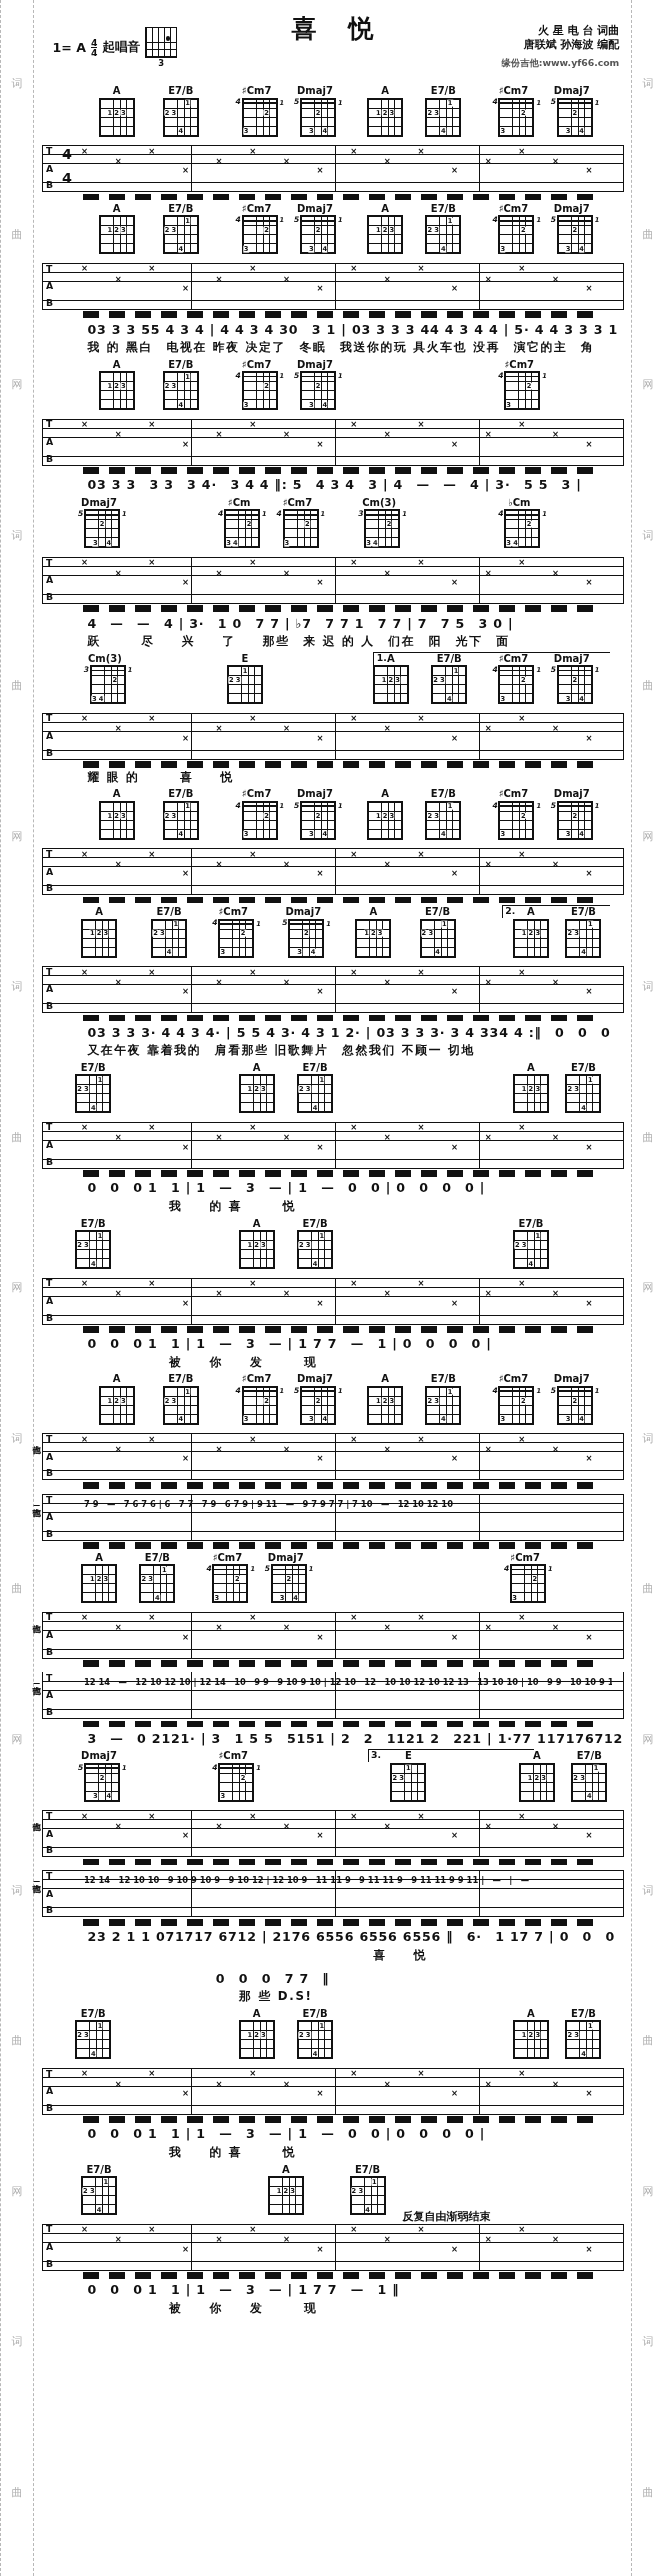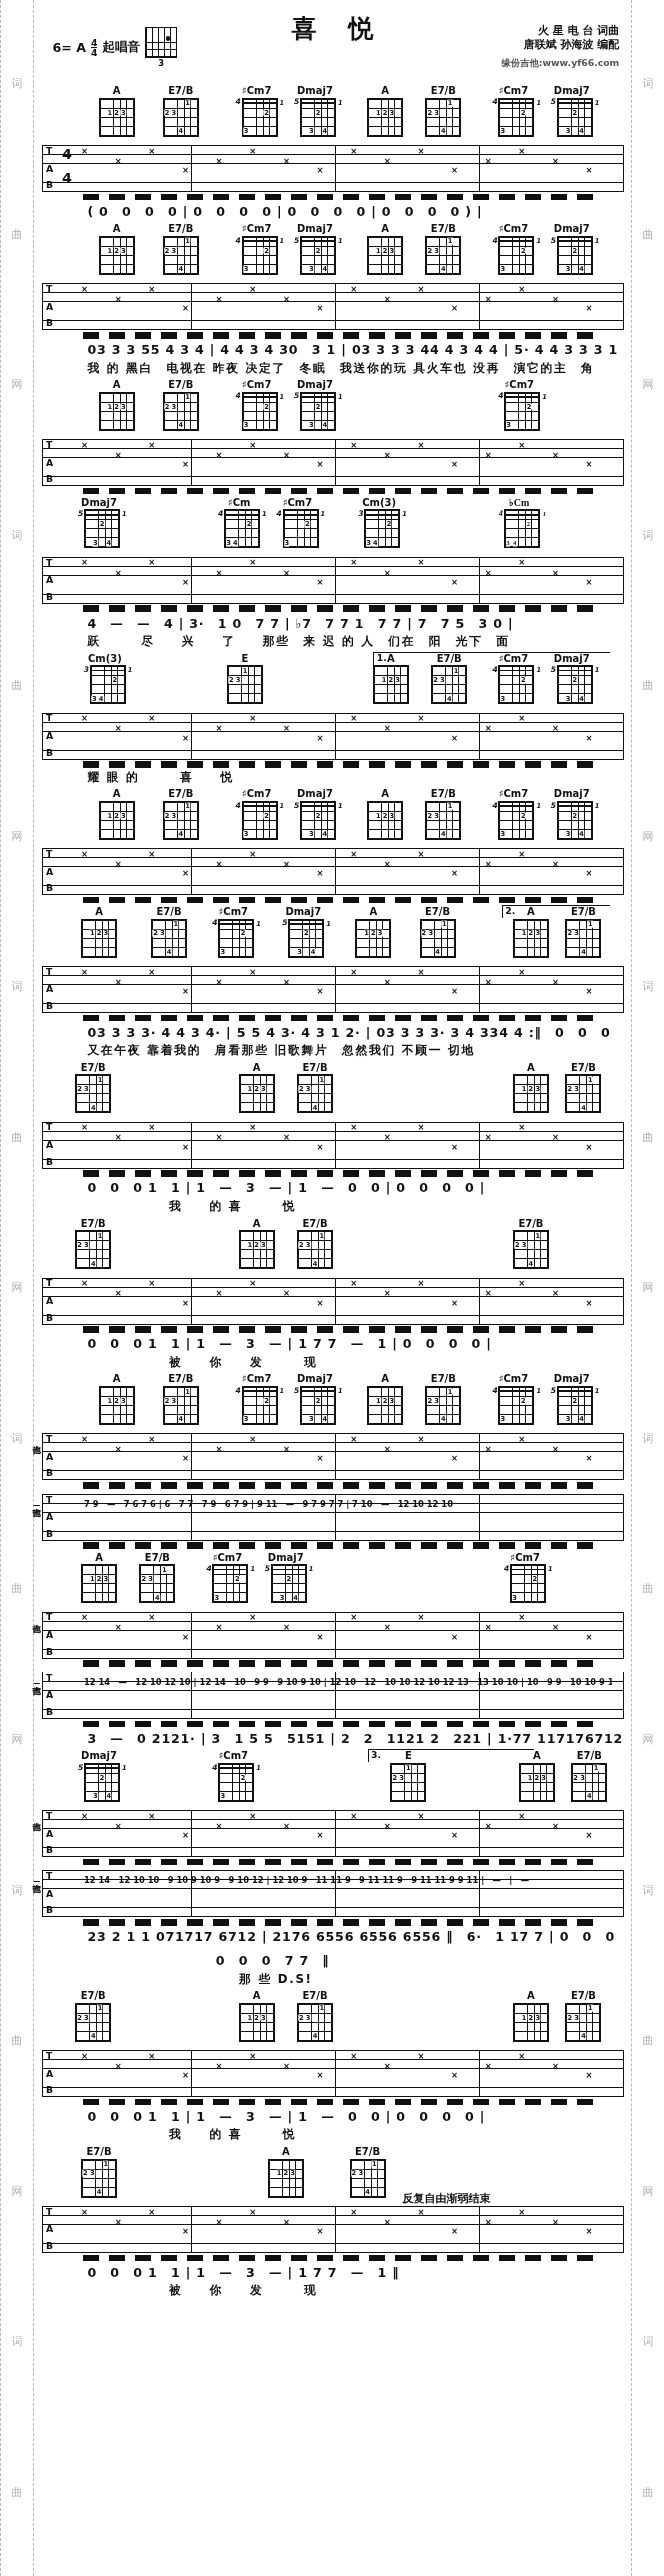--- a/index.html
+++ b/index.html
@@ -87,21 +87,21 @@
       <span>词</span>
       <span>曲</span>
       <span>网</span>
       <span>词</span>
       <span>曲</span>
     </div>
 
   <div class="content">
     <div class="header">
       <div class="key-box">
-        <span>6= A</span>
+        <span>1= A</span>
         <span class="frac">
           <i>4</i>
           <i>4</i>
         </span>
         <span>起唱音</span>
         <span class="mini-grid-wrap">
           <span class="mini-grid">
               <span class="dot"></span>
             </span>
           <span class="mini-fret">3</span>
@@ -241,21 +241,20 @@
                 <span style="left: 93.5%; top: 21px;">×</span>
               </div>
         <div class="barlines">
                 <i style="left: 25.4%;"></i>
                 <i style="left: 50.3%;"></i>
                 <i style="left: 75.2%;"></i>
               </div>
       </div>
       <div class="beams"></div>
     </div>
-    <div class="numbers">( 0　0　0　0 | 0　0　0　0 | 0　0　0　0 | 0　0　0　0 ) |</div>
 
   </section>
 
   <section class="system">
     <div class="chord-row">
             <div class="chord" style="left: calc(13% - 21px);">
               <div class="chord-name">A</div>
               <div class="grid-line">
                 <div class="chord-grid">
                   <span class="finger" style="top: 37.5%; left: 30%;">1</span>
@@ -475,20 +474,21 @@
                 <span style="left: 93.5%; top: 21px;">×</span>
               </div>
         <div class="barlines">
                 <i style="left: 25.4%;"></i>
                 <i style="left: 50.3%;"></i>
                 <i style="left: 75.2%;"></i>
               </div>
       </div>
       <div class="beams"></div>
     </div>
+    <div class="numbers">03 3 3　3 3　3 4·　3 4 4 ‖: 5　4 3 4　3 | 4　—　—　4 | 3·　5 5　3 |</div>
   </section>
 
   <section class="system">
     <div class="chord-row">
             <div class="chord" style="left: calc(10% - 21px);">
               <div class="chord-name">Dmaj7</div>
               <div class="grid-line">
                 <span class="fret-num">5</span>
                 <div class="chord-grid">
                   <span class="barre-line"></span>
@@ -530,21 +530,21 @@
                 <span class="fret-num">3</span>
                 <div class="chord-grid">
                   <span class="barre-line"></span>
                   <span class="barre-end">1</span>
                   <span class="finger" style="top: 37.5%; left: 70%;">2</span>
                   <span class="finger" style="top: 87.5%; left: 10%;">3</span>
                   <span class="finger" style="top: 87.5%; left: 30%;">4</span>
                 </div>
               </div>
             </div>
-            <div class="chord" style="left: calc(82% - 21px); font-family: Liberation Serif, serif;">
+            <div class="chord" style="left: calc(82% - 21px);">
               <div class="chord-name">♭Cm</div>
               <div class="grid-line">
                 <span class="fret-num">4</span>
                 <div class="chord-grid">
                   <span class="barre-line"></span>
                   <span class="barre-end">1</span>
                   <span class="finger" style="top: 37.5%; left: 70%;">2</span>
                   <span class="finger" style="top: 87.5%; left: 10%;">3</span>
                   <span class="finger" style="top: 87.5%; left: 30%;">4</span>
                 </div>
@@ -1517,20 +1517,21 @@
               <div class="staff2-nums">12 14　12 10 10　9 10 9 10 9　9 10 12 | 12 10 9　11 11 9　9 11 11 9　9 11 11 9 9 11 |　—　|　—</div>
               <div class="barlines">
                 <i style="left: 25.4%;"></i>
                 <i style="left: 50.3%;"></i>
                 <i style="left: 75.2%;"></i>
               </div>
             </div>
             <div class="beams"></div>
           </div>
     <div class="numbers">23 2 1 1 071717 6712 | 2176 6556 6556 6556 ‖　6·　1 17 7 | 0　0　0　0 |</div>
+    <div class="lyrics" style="padding-left: 57%;">喜　　悦</div>
   </section>
 
   <section class="system">
 
     <div class="numbers" style="padding-left: 30%;">0　0　0　7 7　‖</div>
     <div class="lyrics" style="padding-left: 34%;">那 些 D.S!</div>
   </section>
 
   <section class="system">
     <div class="chord-row">

